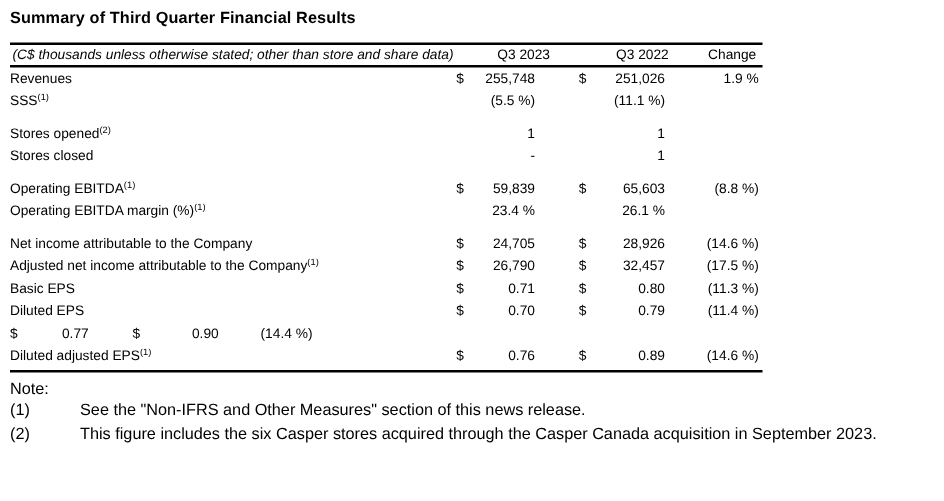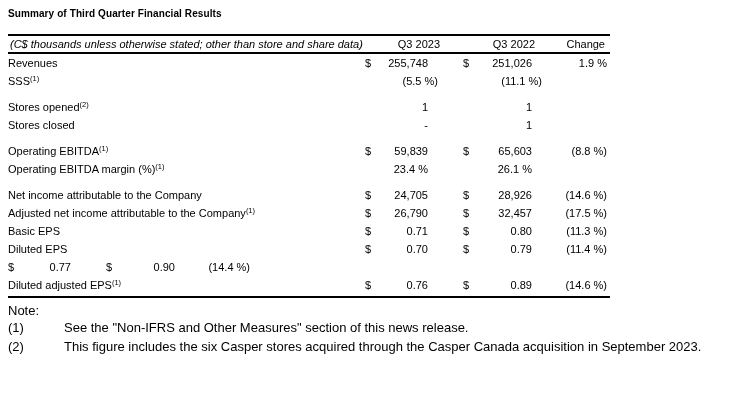--- a/index.html
+++ b/index.html
@@ -7,21 +7,21 @@
   body {
     width:755px; height:401px;
     font-family:"Liberation Sans", sans-serif;
     color:#000000;
     position:relative;
     overflow:hidden;
   }
   .page { padding:5px 0 0 8px; }
 
   .title {
-    font-size:10px;
+    font-size:13px;
     font-weight:700;
     line-height:17px;
     margin-bottom:12px;
     letter-spacing:0.1px;
   }
 
   .fin-table {
     width:602px;
     border-top:2px solid #000;
     border-bottom:2px solid #000;
@@ -52,21 +52,21 @@
   .trow.group-start { margin-top:8px; }
 
   .c-label { flex:1; overflow:hidden; }
   .label-sup { font-size:7.5px; vertical-align:4px; line-height:0; }
   .c-d  { width:14px; text-align:left; }
   .c-d2 { margin-left:35px; }
   .c-v  { text-align:right; }
   .c-v1 { width:49px; }
   .c-v2 { width:55px; }
   .c-ch { width:78px; text-align:right; padding-right:3px; }
-  .overhang { position:relative; left:10px; }
+  .overhang { position:relative; left:0; }
 
   .notes { margin-top:5px; font-size:13px; }
   .note-heading { line-height:15px; }
   .note-item { display:flex; line-height:19px; }
   .note-num { width:56px; }
   .note-text { flex:1; }
 </style>
 </head>
 <body>
 

